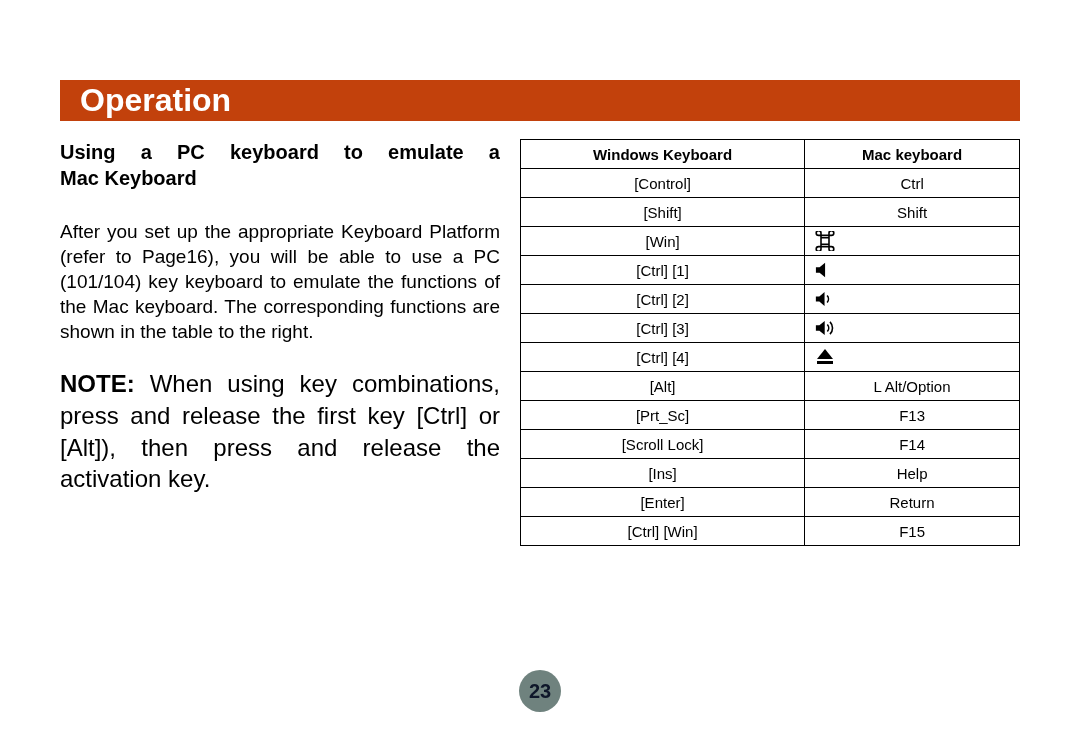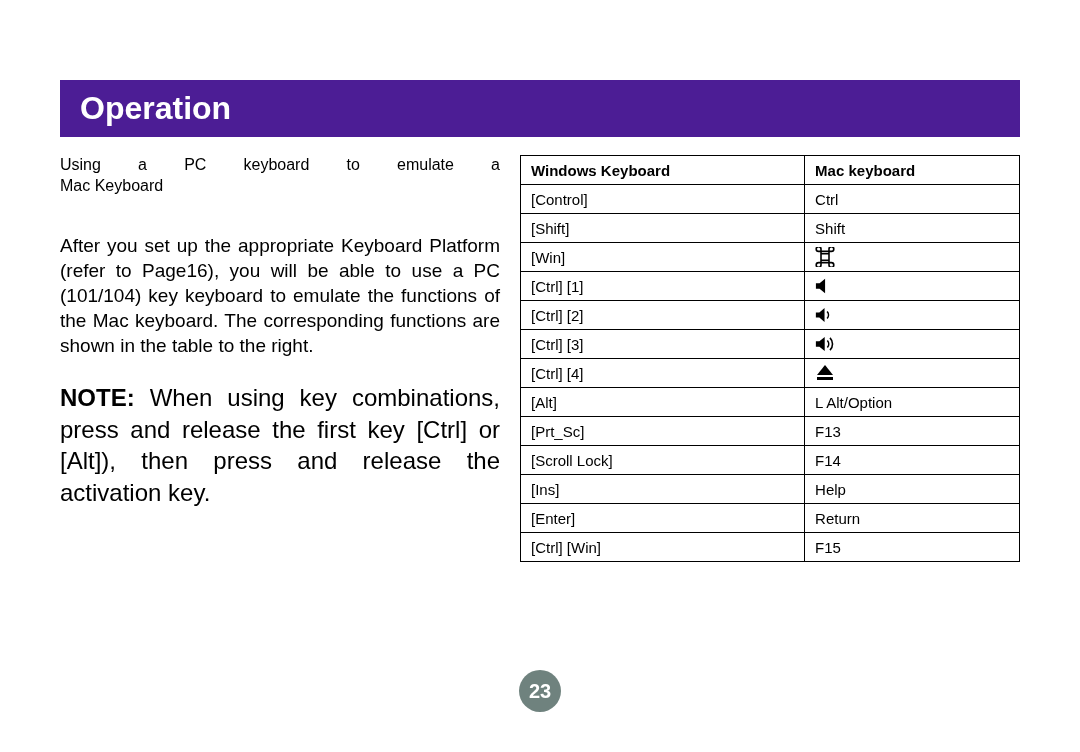--- a/index.html
+++ b/index.html
@@ -12,45 +12,45 @@
     color: #000;
   }
   .page {
     position: relative;
     width: 1080px;
     height: 752px;
     box-sizing: border-box;
     padding: 80px 60px 0 60px;
   }
   .title-bar {
-    background: #4c1d95;
+    background: #c2410c;
     color: #fff;
     font-size: 32px;
     font-weight: bold;
-    padding: 10px 20px;
+    padding: 2px 20px;
     font-family: Arial, Helvetica, sans-serif;
   }
   .content {
     display: flex;
     margin-top: 18px;
     gap: 20px;
   }
   .left-col {
     width: 440px;
   }
   .right-col {
     flex: 1;
   }
   .section-heading {
-    font-weight: normal;
-    font-size: 16px;
+    font-weight: bold;
+    font-size: 20px;
     text-align: justify;
     text-align-last: justify;
     line-height: 1.3;
-    margin-bottom: 36px;
+    margin-bottom: 28px;
   }
   .section-heading .line2 {
     text-align-last: left;
     text-align: left;
     display: block;
   }
   .body-text {
     font-size: 19px;
     text-align: justify;
     text-align-last: left;
@@ -67,41 +67,41 @@
     font-weight: bold;
   }
   table.key-table {
     border-collapse: collapse;
     width: 100%;
     font-size: 15px;
   }
   table.key-table th, table.key-table td {
     border: 1.5px solid #000;
     padding: 4px 10px;
-    text-align: left;
+    text-align: center;
     height: 20px;
     vertical-align: middle;
   }
   table.key-table th {
     font-weight: bold;
     font-size: 15px;
   }
   .icon-cell svg {
     display: block;
   }
   .page-number {
     position: absolute;
     left: 50%;
     transform: translateX(-50%);
     bottom: 40px;
     width: 42px;
     height: 42px;
     border-radius: 50%;
     background: #6f827e;
-    color: #ffffff;
+    color: #0f172a;
     font-weight: bold;
     font-size: 20px;
     display: flex;
     align-items: center;
     justify-content: center;
   }
 </style>
 </head>
 <body>
 

